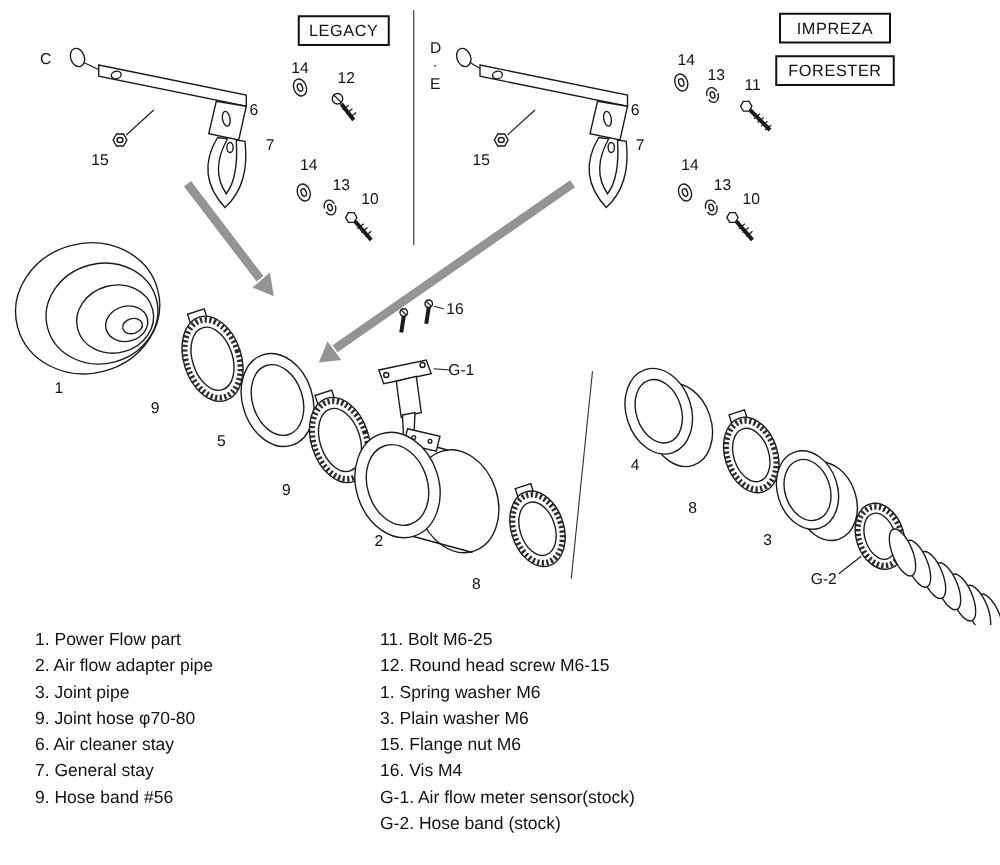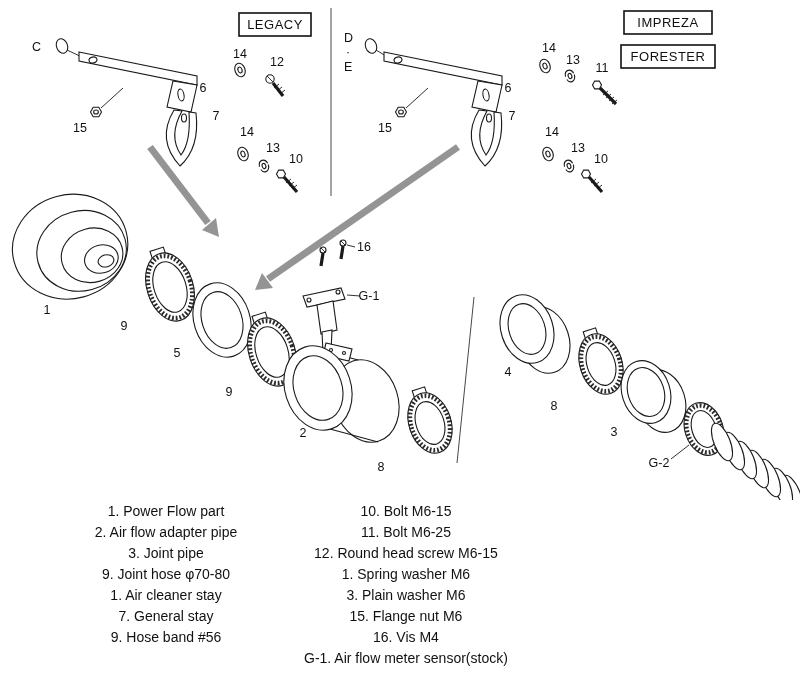--- a/index.html
+++ b/index.html
@@ -14,21 +14,21 @@
   .wh    { stroke:#1a1a1a; stroke-width:1.1; fill:#fff; }
   .thin  { stroke:#333; stroke-width:0.9; fill:none; }
   .band  { stroke:#2a2a2a; stroke-width:4.5; fill:none; stroke-dasharray:1.8 1.9; }
   .arrow { stroke:#949494; stroke-width:7; fill:none; }
   .ahead { fill:#949494; stroke:none; }
   .frame { fill:#fff; stroke:#111; stroke-width:1.6; }
   .shaft { stroke:#1a1a1a; stroke-width:3.2; fill:none; }
   .tick  { stroke:#1a1a1a; stroke-width:0.9; fill:none; }
   .parts-list { position:absolute; left:28px; top:501px; display:flex; color:#111;
                 font-size:14px; line-height:21px; }
-  .parts-list ul { list-style:none; margin:0; padding:0;text-align:center; }
+  .parts-list ul { list-style:none; margin:0; padding:0; }
   .col-left { width:276px; }
 </style>
 </head>
 <body>
 
 <div class="page">
 
 <svg width="800" height="500" viewBox="0 0 800 500">
 
   <line class="thin" x1="331" y1="8" x2="331" y2="196"></line>
@@ -309,29 +309,29 @@
   </g>
 
 </svg>
 
 <div class="parts-list">
   <ul class="col-left">
     <li>1. Power Flow part</li>
     <li>2. Air flow adapter pipe</li>
     <li>3. Joint pipe</li>
     <li>9. Joint hose φ70-80</li>
-    <li>1. Air cleaner stay</li>
+    <li>6. Air cleaner stay</li>
     <li>7. General stay</li>
     <li>9. Hose band #56</li>
   </ul>
   <ul class="col-right">
-    <li>10. Bolt M6-15</li>
     <li>11. Bolt M6-25</li>
     <li>12. Round head screw M6-15</li>
     <li>1. Spring washer M6</li>
     <li>3. Plain washer M6</li>
     <li>15. Flange nut M6</li>
     <li>16. Vis M4</li>
     <li>G-1. Air flow meter sensor(stock)</li>
+    <li>G-2. Hose band (stock)</li>
   </ul>
 </div>
 
 </div>
 
 </body></html>

